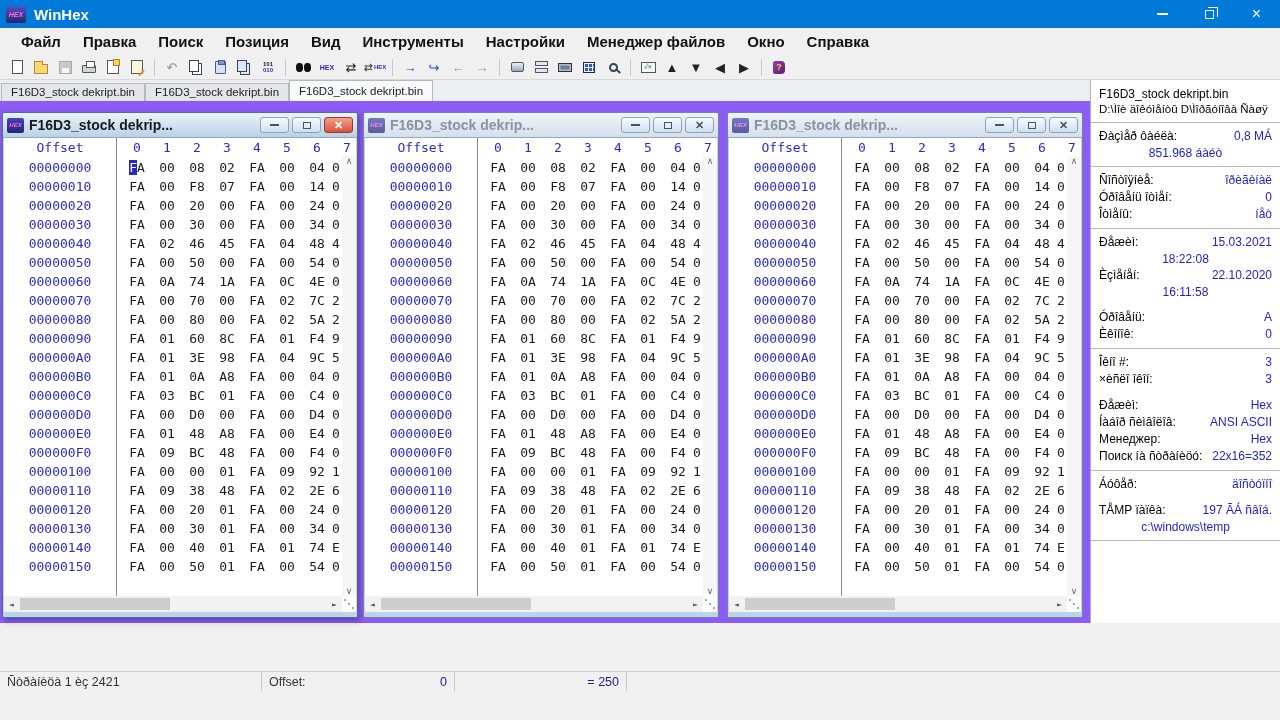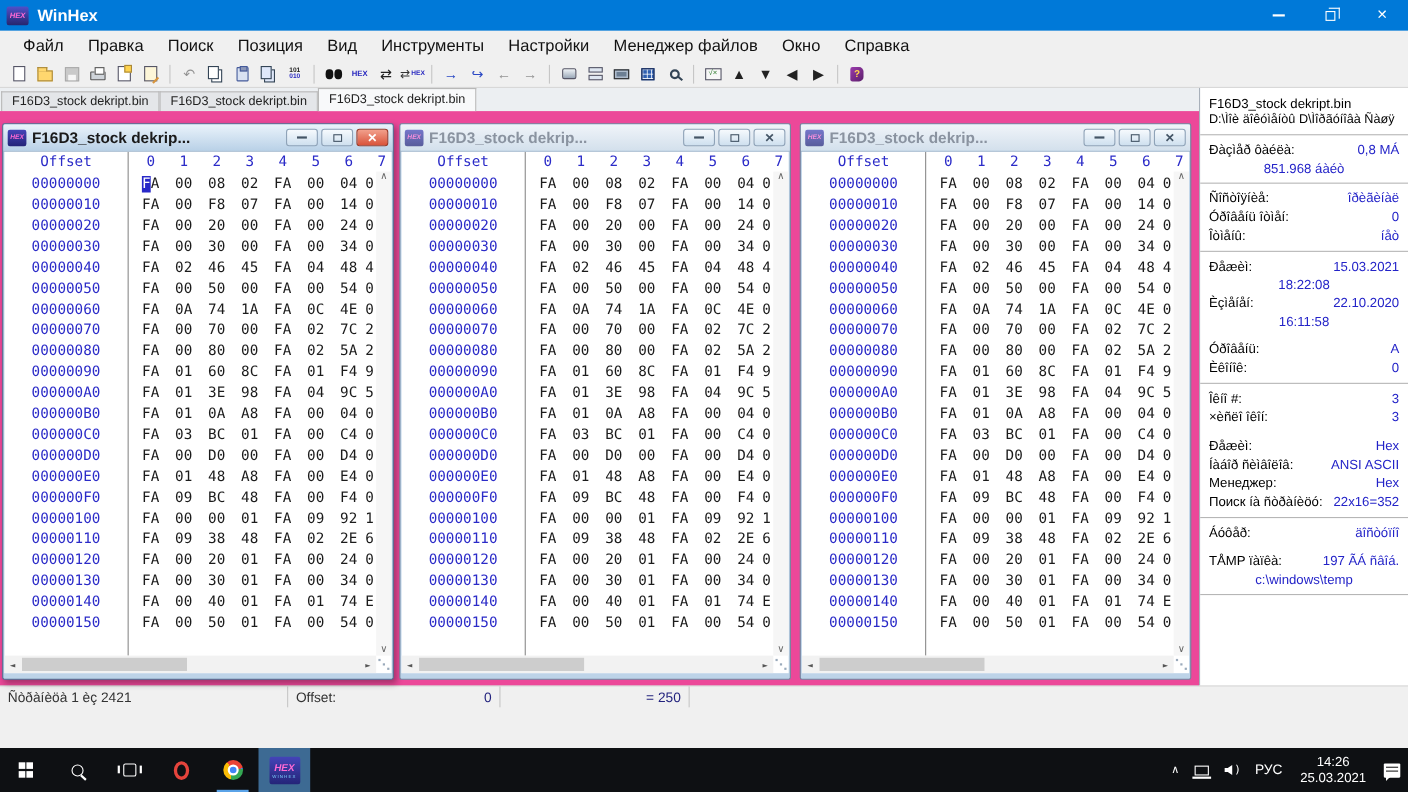--- a/index.html
+++ b/index.html
@@ -13,21 +13,21 @@
   .tb-title { font-size:15px; font-weight:bold; margin-left:8px; }
   .tb-controls { margin-left:auto; display:flex; height:100%; }
   .mc { width:47px; height:100%; display:flex; align-items:center; justify-content:center; color:#fff; }
   .mc-min i { display:block; width:11px; height:1.5px; background:#fff; }
   .mc-rest i { display:block; width:9px; height:9px; border:1.2px solid #fff; position:relative; background:transparent;}
   .mc-rest i::before { content:""; position:absolute; left:2px; top:-4px; width:9px; height:9px; border:1.2px solid #fff; border-left:none; border-bottom:none;}
   .mc-close { font-size:16px; font-weight:normal; }
 
   
   .menubar { height:27px; background:#f0f0f0; display:flex; align-items:center; padding-left:10px; }
-  .mitem { font-size:15px; font-weight:400; color:#111; padding:0 11px; }
+  .mitem { font-size:15px; font-weight:700; color:#111; padding:0 11px; }
 
   
   .toolbar { height:25px; background:#f0f0f0; border-bottom:1px solid #d8d8d8; display:flex; align-items:center; padding-left:5px; }
   .tbi { width:24px; height:21px; display:flex; align-items:center; justify-content:center; color:#222; font-size:13px; }
   .tbi.disabled { opacity:.45; filter:grayscale(1); }
   .tsep { width:1px; height:17px; background:#c6c6c6; margin:0 5px; flex:none; }
   .ti { display:flex; align-items:center; justify-content:center; position:relative; }
   .t-page { width:11px; height:14px; background:#fff; border:1px solid #556; }
   .t-folder { width:14px; height:10px; background:#ffd76e; border:1px solid #a9883a; position:relative; margin-top:3px;}
   .t-folder::before { content:""; position:absolute; top:-4px; left:-1px; width:7px; height:3px; background:#ffd76e; border:1px solid #a9883a; border-bottom:none;}
@@ -65,21 +65,21 @@
   .t-book { width:12px; height:13px; background:linear-gradient(135deg,#9a3bac,#5c1f6b); border-radius:2px 4px 4px 2px;}
   .t-book::before { content:"?"; color:#ffd34d; font-size:9px; font-weight:bold; line-height:13px; display:block; text-align:center;}
   .t-glyph { font-size:13px; }
 
   
   .mainrow { display:flex; height:543px; }
   .leftcol { flex:1; display:flex; flex-direction:column; min-width:0; }
   .tabbar { height:21px; background:#eceff2; display:flex; align-items:flex-end; padding-left:1px; }
   .tab { font-size:11.5px; color:#222; padding:2px 9px 3px 9px; border:1px solid #b8b8b8; border-bottom:none; background:#e4e6e9; height:18px; white-space:nowrap;}
   .tab.active { background:#f8f9fa; height:21px; padding-top:4px; position:relative; z-index:2; }
-  .mdi { flex:1; position:relative; background:#ec4899; }
+  .mdi { flex:1; position:relative; background:#8b5cf6; }
 
   
   .win { position:absolute; top:11px; width:356px; height:506px; background:#bdd3e8; border:1px solid #70849b; border-radius:2px;}
   .win.active { border-color:#4e6f91; box-shadow:2px 3px 6px rgba(0,0,0,.3); }
   .w1 { left:2px; } .w2 { left:363px; } .w3 { left:727px; }
   .wtitle { height:25px; display:flex; align-items:center; gap:5px; padding:0 4px; background:linear-gradient(#eaf3fb,#b9d1e7); border-bottom:1px solid #93a9bf; border-radius:2px 2px 0 0;}
   .win:not(.active) .wtitle { background:linear-gradient(#f0f4f9,#d3e0ec); }
   .hexlogo { width:17px; height:15px; background:linear-gradient(#4444b8,#242478); border-radius:2px; color:#ff6ad5; font-size:6px; font-weight:bold; font-style:italic; display:flex; align-items:center; justify-content:center; flex:none;}
   .win:not(.active) .hexlogo { opacity:.7; }
   .wtext { font-size:14px; font-weight:bold; color:#1a1a1a; white-space:nowrap; overflow:hidden; }
@@ -115,21 +115,21 @@
   .ip-file { line-height:16px; white-space:nowrap;}
   .ip-path { font-size:11.5px; line-height:15px; white-space:nowrap; overflow:hidden;}
   .ip-sep { border-top:1px solid #b6b6b6; margin:5px -8px 5px -8px; }
   .ip-gap { height:9px; }
   .ip-row { display:flex; justify-content:space-between; line-height:17px; }
   .ip-lab { white-space:nowrap; }
   .ip-val { color:#2323c8; text-align:right; white-space:nowrap;}
   .ip-val2 { color:#2323c8; text-align:center; line-height:16px; white-space:nowrap;}
 
   
-  .statusbar { height:20px; background:#f0f0f0; border-top:1px solid #cfcfcf; display:flex; align-items:stretch; font-size:12.5px; color:#333; }
+  .statusbar { height:20px; background:#f0f0f0; border-top:1px solid #cfcfcf; display:flex; align-items:stretch; font-size:12.5px; color:#333;margin-top:48px; }
   .ss { border-right:1px solid #c6c6c6; display:flex; align-items:center; padding:0 7px; }
   .ss1 { width:262px; }
   .ss2 { width:193px; justify-content:space-between; }
   .ss3 { width:172px; justify-content:flex-end; }
   .ss4 { flex:1; border-right:none; }
   .sval { color:#23237e; }
 
   .filler { height:37px; background:#f0f0f0; }
 
   

